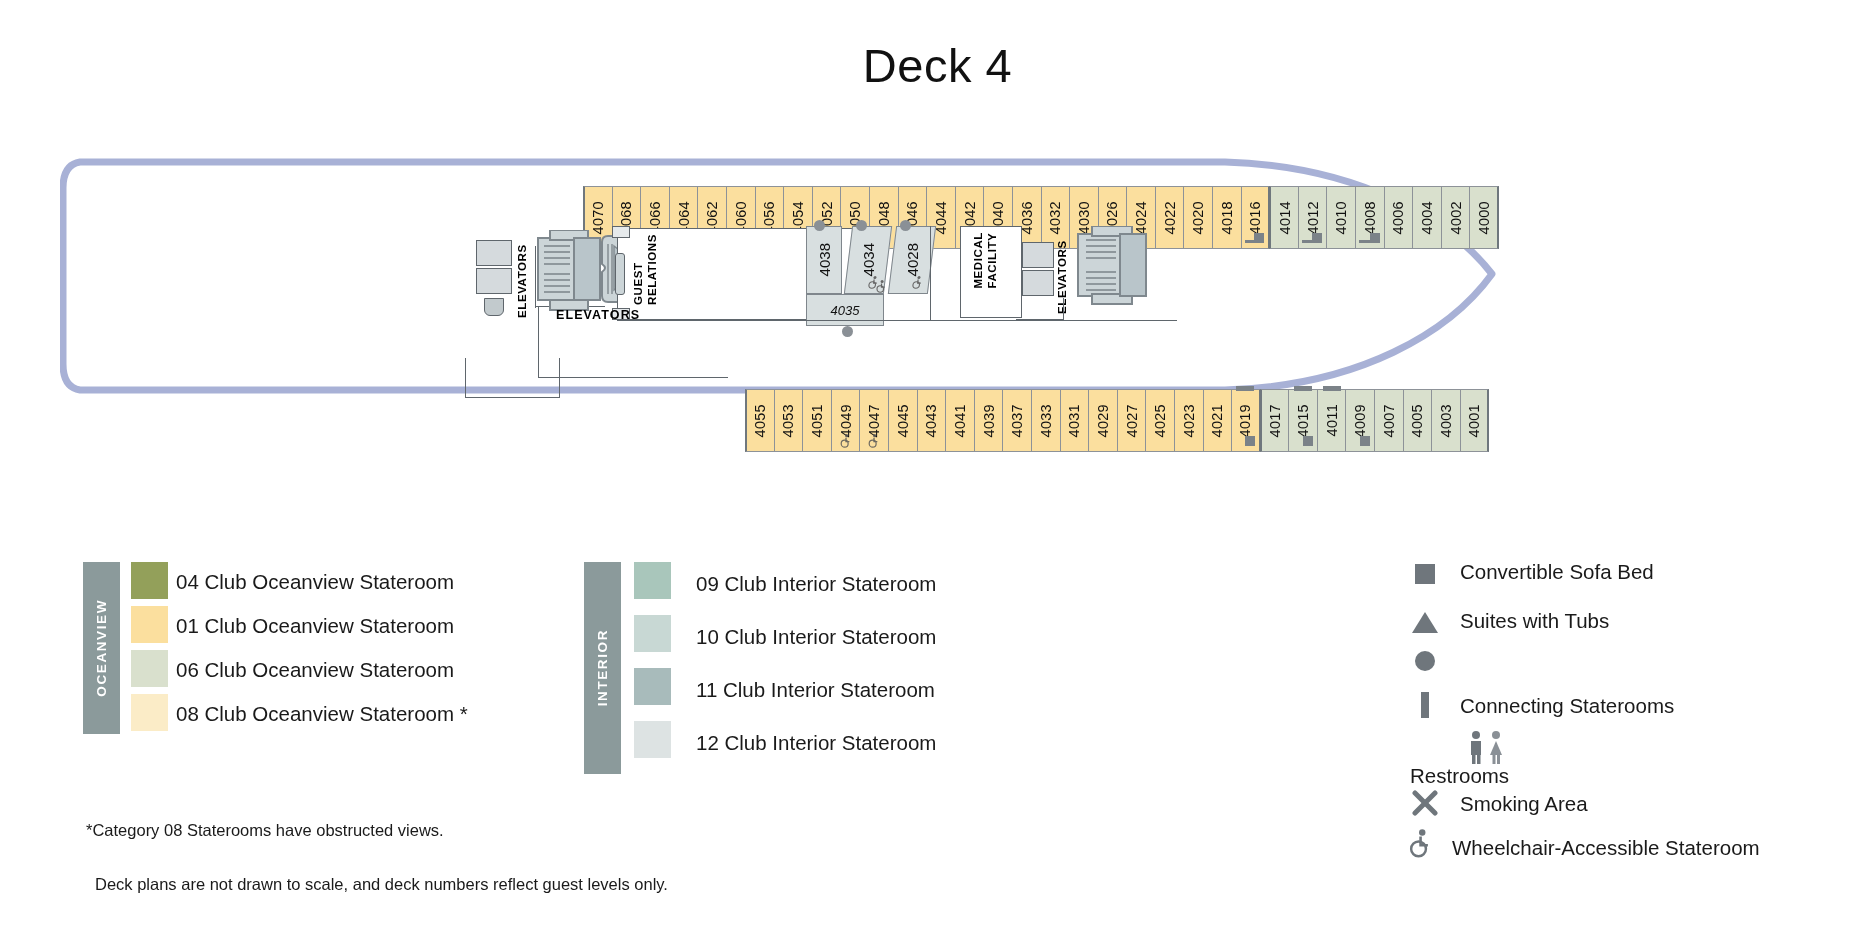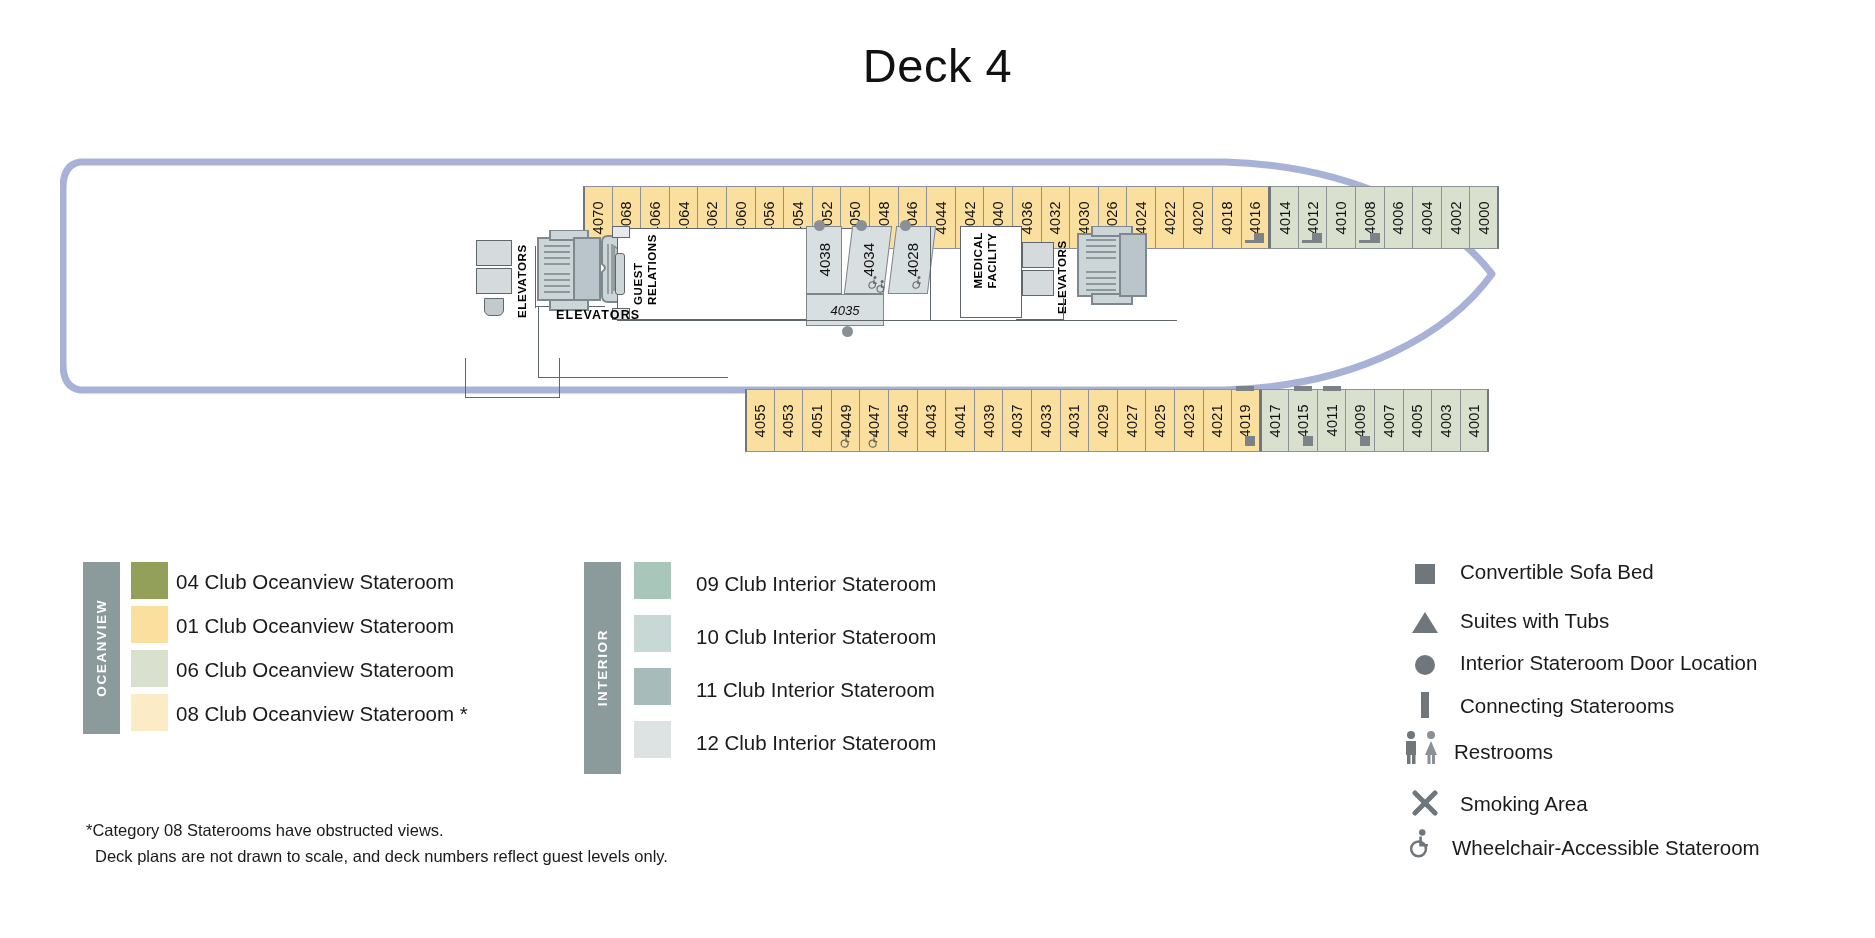--- a/index.html
+++ b/index.html
@@ -106,21 +106,21 @@
 
   
   .sym-row { position: absolute; display: flex; align-items: flex-end; }
   .sym-ico { width: 34px; display:flex; align-items:center; justify-content:center; }
   .sym-label { font-size: 20.5px; color: #1a1a1a; margin-left: 18px; white-space: nowrap; }
 
   #footnote {
     position: absolute; left: 86px; top: 818px;
     font-size: 16.5px; color: #1a1a1a; line-height: 1.55;
   }
-  #footnote .l2 { padding-left: 9px; display: block; }
+  #footnote .l2 { padding-left: 9px; display: block; margin-top: 28px; }
 </style>
 </head>
 <body>
 
 <div id="page">
 
   <div id="deck-title">Deck 4</div>
 
   <svg id="hull-svg" width="1460" height="260">
     <path d="M 20 12
@@ -485,31 +485,30 @@
     <div class="sym-ico">
       <div style="width:0;height:0;border-left:13px solid transparent;border-right:13px solid transparent;border-bottom:21px solid #6f767c;"></div>
     </div>
     <div class="sym-label">Suites with Tubs</div>
   </div>
 
   <div class="sym-row" style="left:1408px; top:651px;">
     <div class="sym-ico">
       <div style="width:20px; height:20px; border-radius:50%; background:#6f767c;"></div>
     </div>
-    <div class="sym-label">Interior Stateroom Door Location</div>
   </div>
 
   <div class="sym-row" style="left:1408px; top:692px;">
     <div class="sym-ico">
       <div style="width:8px; height:26px; background:#6f767c;"></div>
     </div>
     <div class="sym-label">Connecting Staterooms</div>
   </div>
 
-  <div class="sym-row" style="left:1400px; top:730px;">
+  <div class="sym-row" style="left:1400px; top:730px;flex-direction:column;">
     <div class="sym-ico" style="width:44px;">
       <svg width="44" height="34" viewBox="0 0 44 34">
         <circle cx="11" cy="5" r="4" fill="#6f767c"></circle>
         <rect x="6" y="11" width="10" height="14" fill="#6f767c"></rect>
         <rect x="7" y="25" width="3.5" height="9" fill="#6f767c"></rect>
         <rect x="12" y="25" width="3.5" height="9" fill="#6f767c"></rect>
         <circle cx="31" cy="5" r="4" fill="#8a9096"></circle>
         <path d="M25 25 L31 11 L37 25 Z" fill="#8a9096"></path>
         <rect x="27.5" y="25" width="3" height="9" fill="#8a9096"></rect>
         <rect x="32" y="25" width="3" height="9" fill="#8a9096"></rect>

